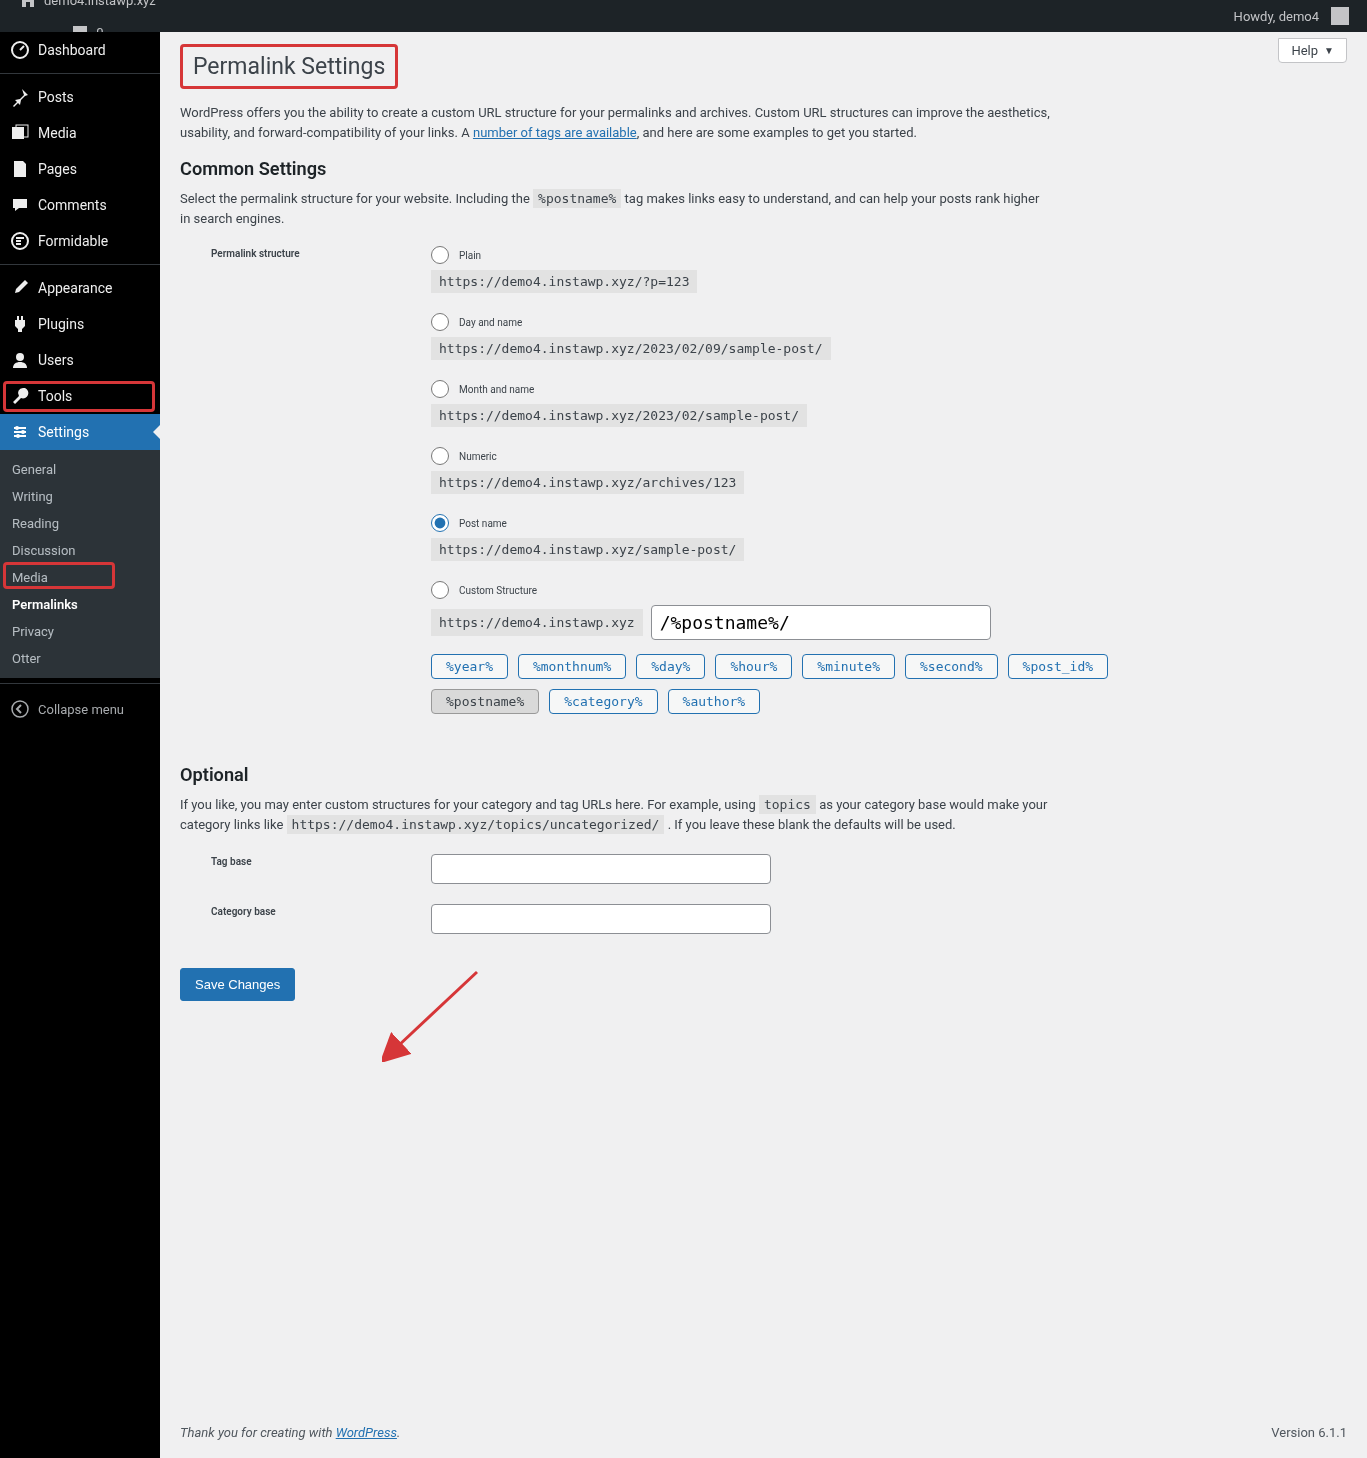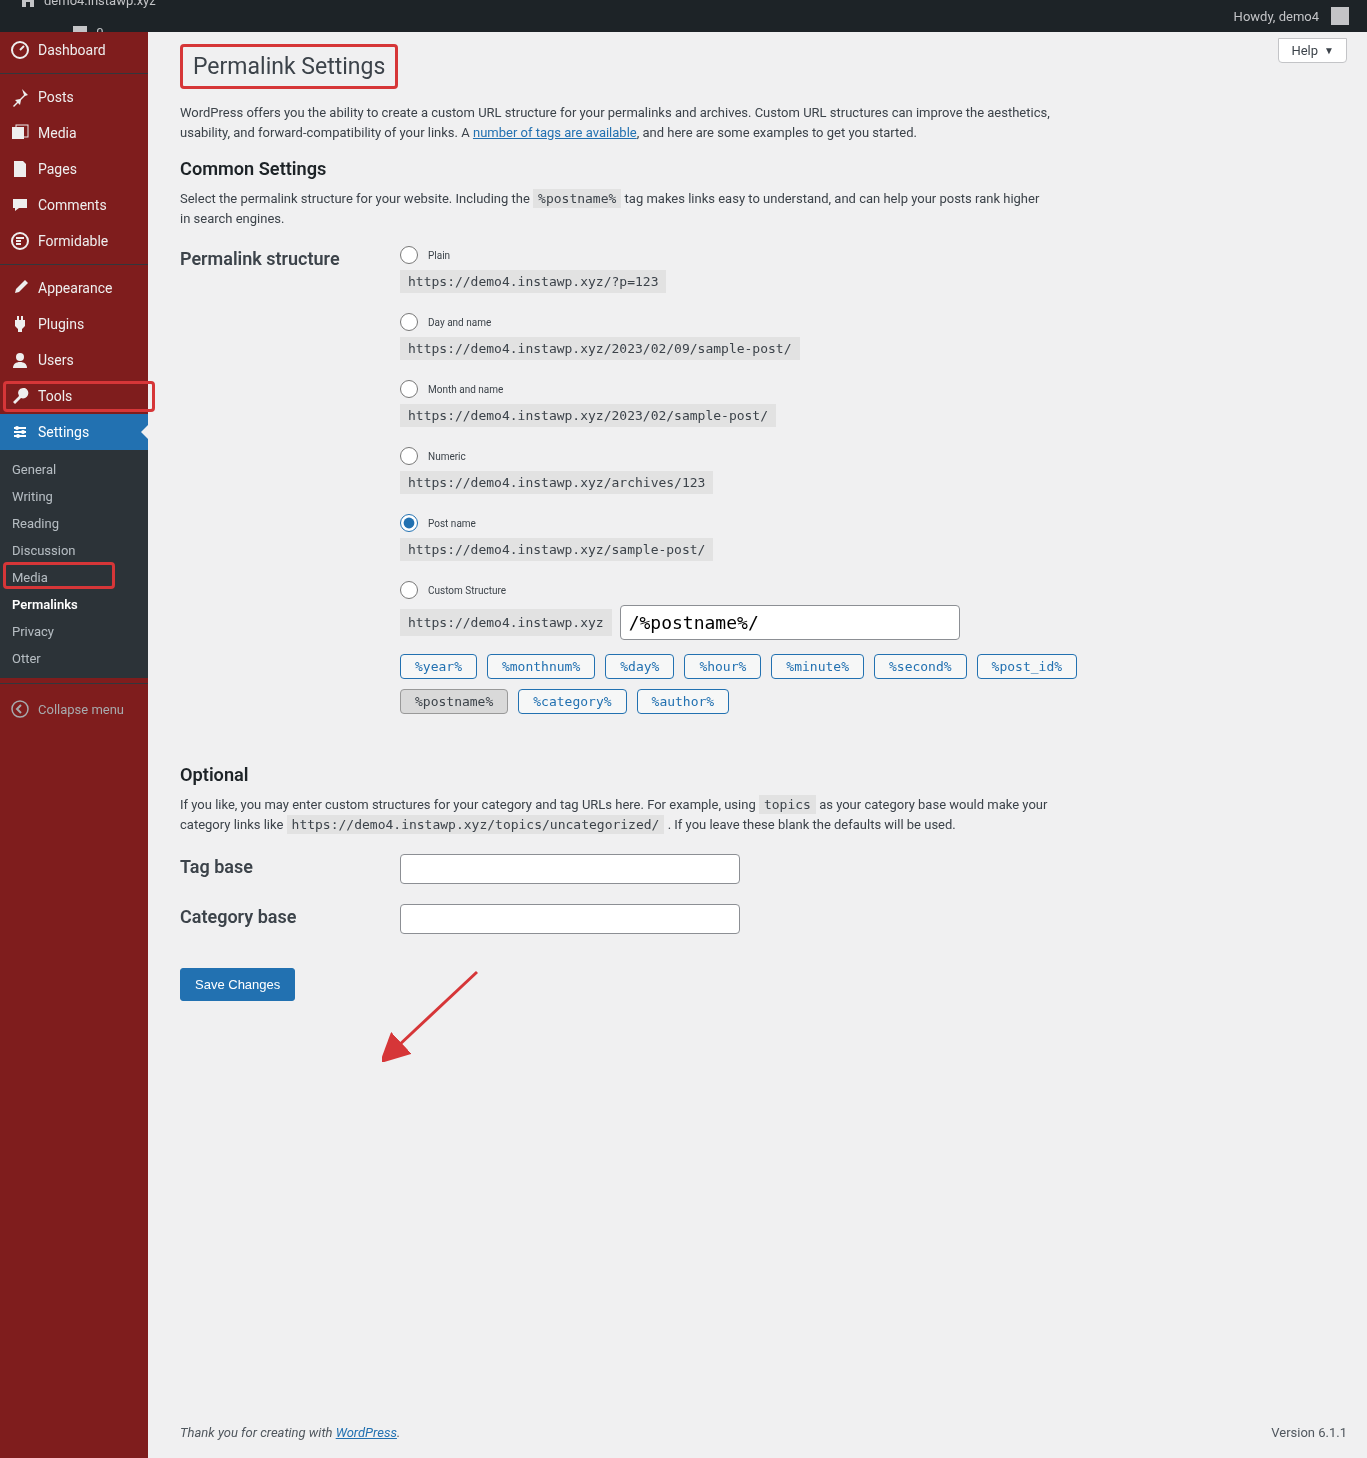--- a/index.html
+++ b/index.html
@@ -6,21 +6,21 @@
 body { font-family: -apple-system, BlinkMacSystemFont, "Segoe UI", Roboto, sans-serif; font-size: 13px; color: #3c434a; background: #f0f0f1; width: 1367px; height: 1458px; overflow: hidden; position: relative; }
 
 
 .admin-bar { background: #1d2327; color: #c3c4c7; height: 32px; display: flex; align-items: center; padding: 0 10px; justify-content: space-between; }
 .admin-bar-left, .admin-bar-right { display: flex; align-items: center; gap: 0; flex-direction: column; }
 .admin-item { display: flex; align-items: center; gap: 6px; padding: 0 8px; height: 32px; cursor: pointer; color: #c3c4c7; }
 .admin-item .dashicon { width: 20px; height: 20px; fill: #c3c4c7; }
 .admin-user-avatar { width: 18px; height: 18px; background: #c3c4c7; margin-left: 6px; }
 
 
-.sidebar { position: absolute; top: 32px; left: 0; width: 148px; background: #7f1d1d; color: #c3c4c7; height: calc(100% - 32px); }
+.sidebar { position: absolute; top: 32px; left: 0; width: 160px; background: #000000; color: #c3c4c7; height: calc(100% - 32px); }
 .menu-item { display: flex; align-items: center; gap: 8px; padding: 8px 10px; cursor: pointer; color: #eee; font-size: 14px; }
 .menu-item .mi-icon { width: 20px; height: 20px; fill: rgba(240,246,252,.6); flex-shrink: 0; }
 .menu-item.current { background: #2271b1; color: #fff; position: relative; }
 .menu-item.current .mi-icon { fill: #fff; }
 .menu-item.current::after { content: ""; position: absolute; right: -1px; top: 50%; margin-top: -8px; border: 8px solid transparent; border-right-color: #f0f0f1; }
 .menu-sep { border-top: 1px solid #32373c; margin: 5px 0; }
 .submenu { background: #2c3338; padding: 6px 0; }
 .submenu-item { padding: 6px 12px; color: rgba(240,246,252,.7); font-size: 13px; cursor: pointer; }
 .submenu-item.current { color: #fff; font-weight: 600; }
 .collapse { display: flex; align-items: center; gap: 8px; padding: 10px 10px; color: #a7aaad; cursor: pointer; font-size: 13px; }
@@ -38,21 +38,21 @@
 h1.page-title { font-size: 23px; font-weight: 400; margin: 12px 0 14px 0; padding: 6px 10px; display: inline-block; }
 .hl-title { border: 3px solid #d63638; border-radius: 4px; }
 p.intro { font-size: 13px; color: #3c434a; margin-bottom: 16px; max-width: 870px; line-height: 1.5; }
 p.intro a { color: #2271b1; text-decoration: underline; }
 h2.section { font-size: 18.2px; font-weight: 600; margin: 14px 0 10px 0; color: #1d2327; }
 p.section-desc { font-size: 13px; margin-bottom: 18px; max-width: 870px; line-height: 1.5; }
 code.inline { background: #e2e2e2; padding: 2px 5px; font-family: Consolas, Monaco, monospace; font-size: 13px; }
 
 
 .form-row { display: flex; align-items: flex-start; margin-bottom: 10px; }
-.form-label { width: 220px; font-weight: 600; font-size: 18px; padding-top: 2px; }
+.form-label { width: 220px; font-weight: 600; font-size: 10px; padding-top: 2px; margin-left: 31px; }
 .form-field { flex: 1; }
 
 .radio-row { display: flex; align-items: center; gap: 10px; margin-bottom: 6px; margin-top: 10px; }
 .radio-row:first-child { margin-top: 0; }
 .radio-row input[type=radio] { width: 18px; height: 18px; accent-color: #2271b1; }
 .radio-row label { font-size: 10px; }
 .code-line { background: #e2e2e2; padding: 4px 8px; font-family: Consolas, Monaco, monospace; font-size: 13px; display: inline-block; margin-bottom: 10px; }
 
 .custom-row { display: flex; align-items: center; gap: 8px; margin-bottom: 14px; }
 .custom-prefix { background: #e2e2e2; padding: 6px 8px; font-family: Consolas, Monaco, monospace; font-size: 13px; }

